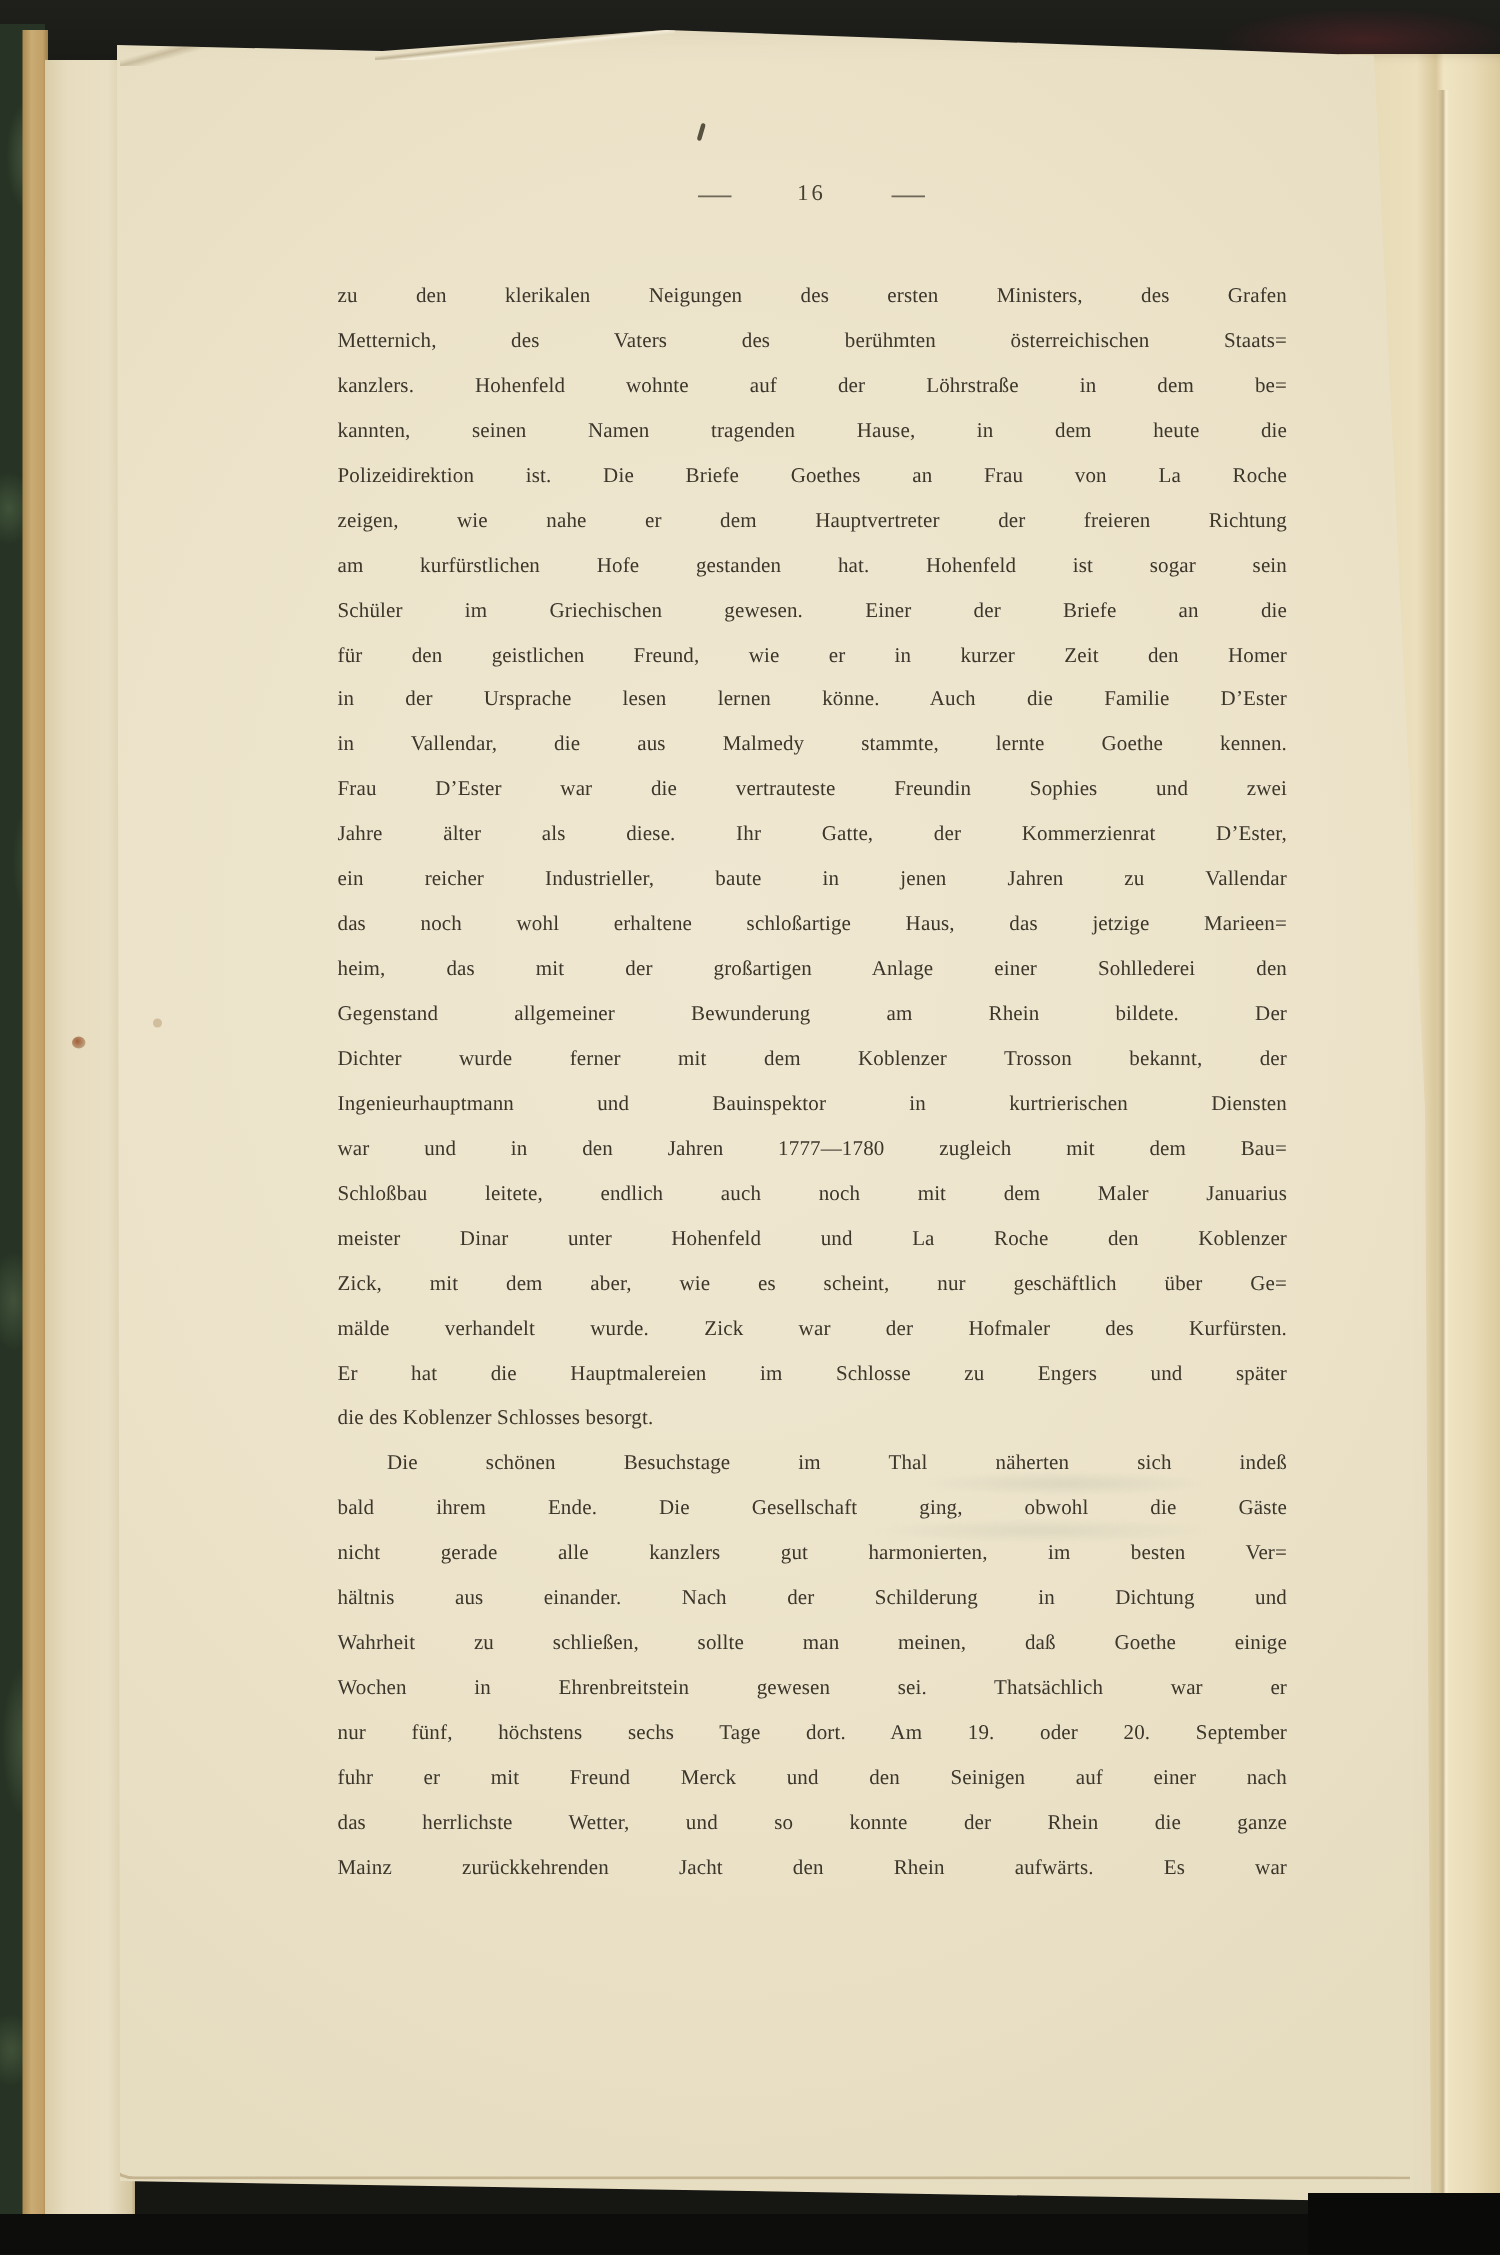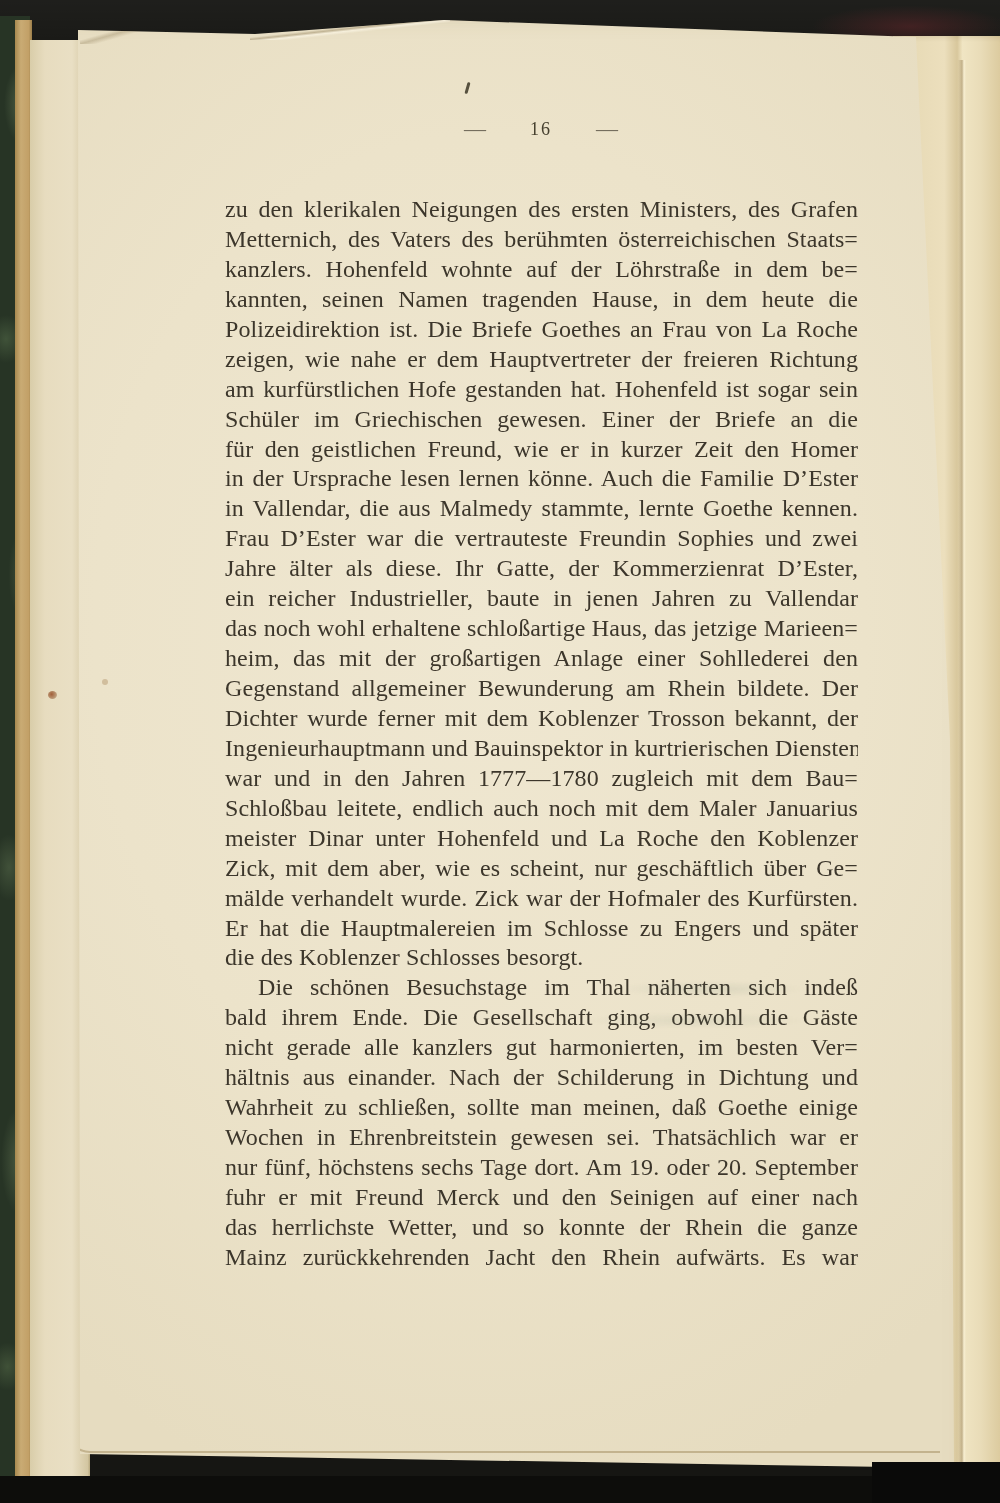--- a/index.html
+++ b/index.html
@@ -97,27 +97,27 @@
     border-bottom-left-radius:24px;
   }
 
   
   .header{
     position:absolute;left:225px;top:112px;width:632px;height:34px;
     display:flex;align-items:center;justify-content:center;gap:44px;
     color:var(--ink);
   }
   .header .dash{font-size:22px;color:var(--ink-light);}
-  .header .pagenum{font-size:18px;letter-spacing:2px;color:#46402f;}
+  .header .pagenum{font-size:15px;letter-spacing:2px;color:#46402f;}
 
   
   .textblock{
-    position:absolute;left:225px;top:195px;width:633px;
+    position:absolute;left:225px;top:183px;width:633px;
     color:var(--ink);
-    font-size:24px;
+    font-size:14px;
   }
   .text-line{
     height:29.95px;
     line-height:29.95px;
     text-align:justify;
     text-align-last:justify;
     overflow:hidden;
     white-space:nowrap;
     letter-spacing:.1px;
   }

